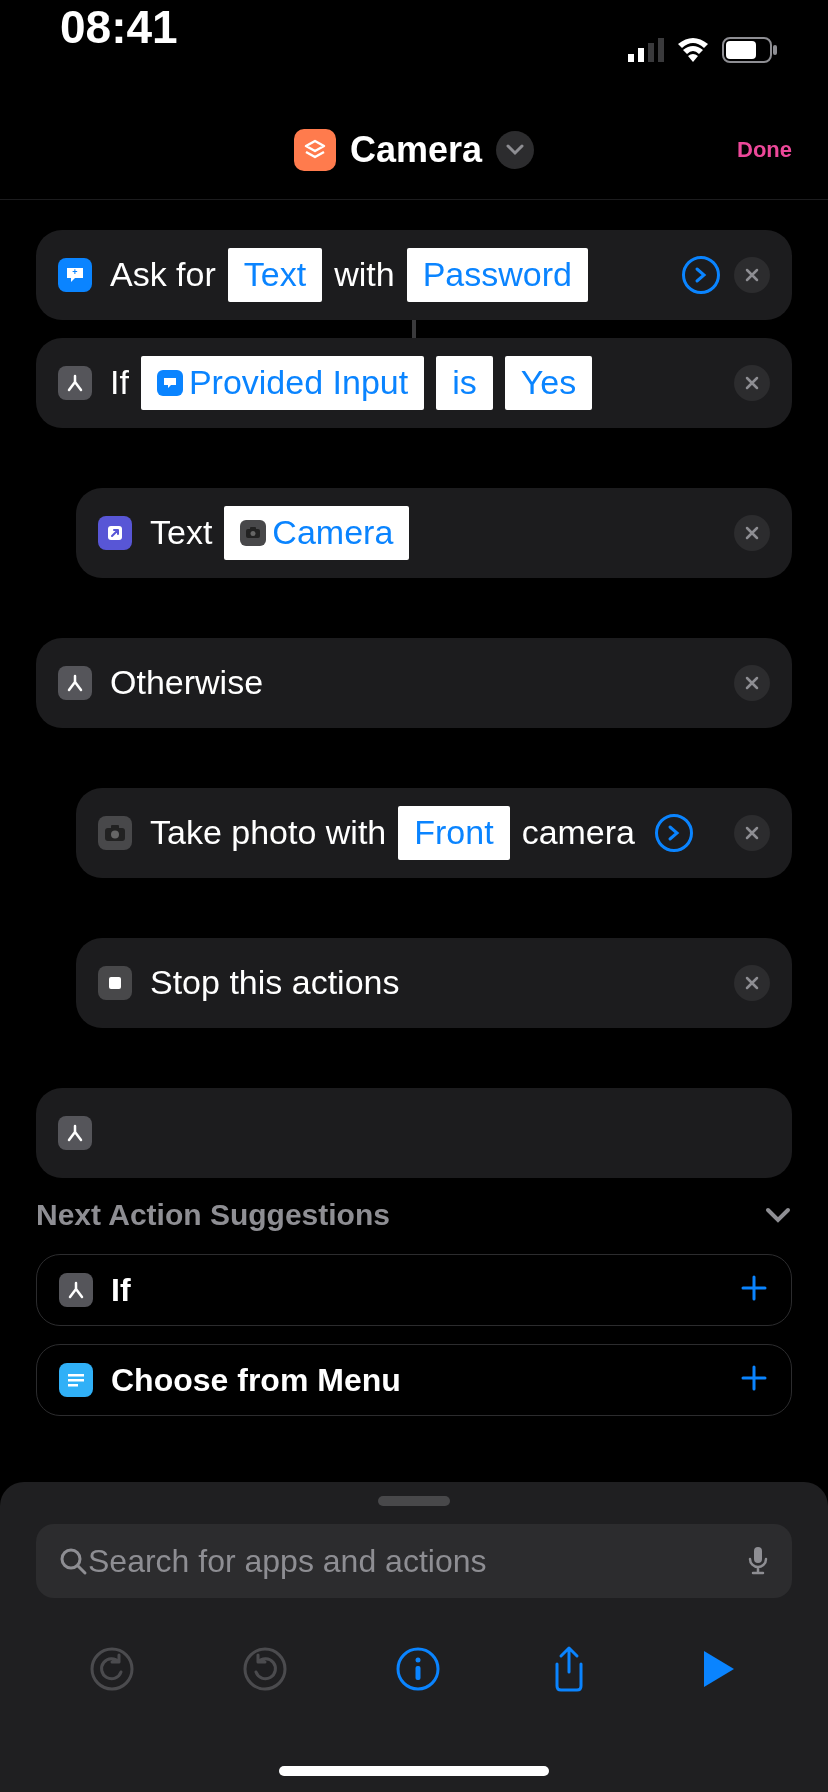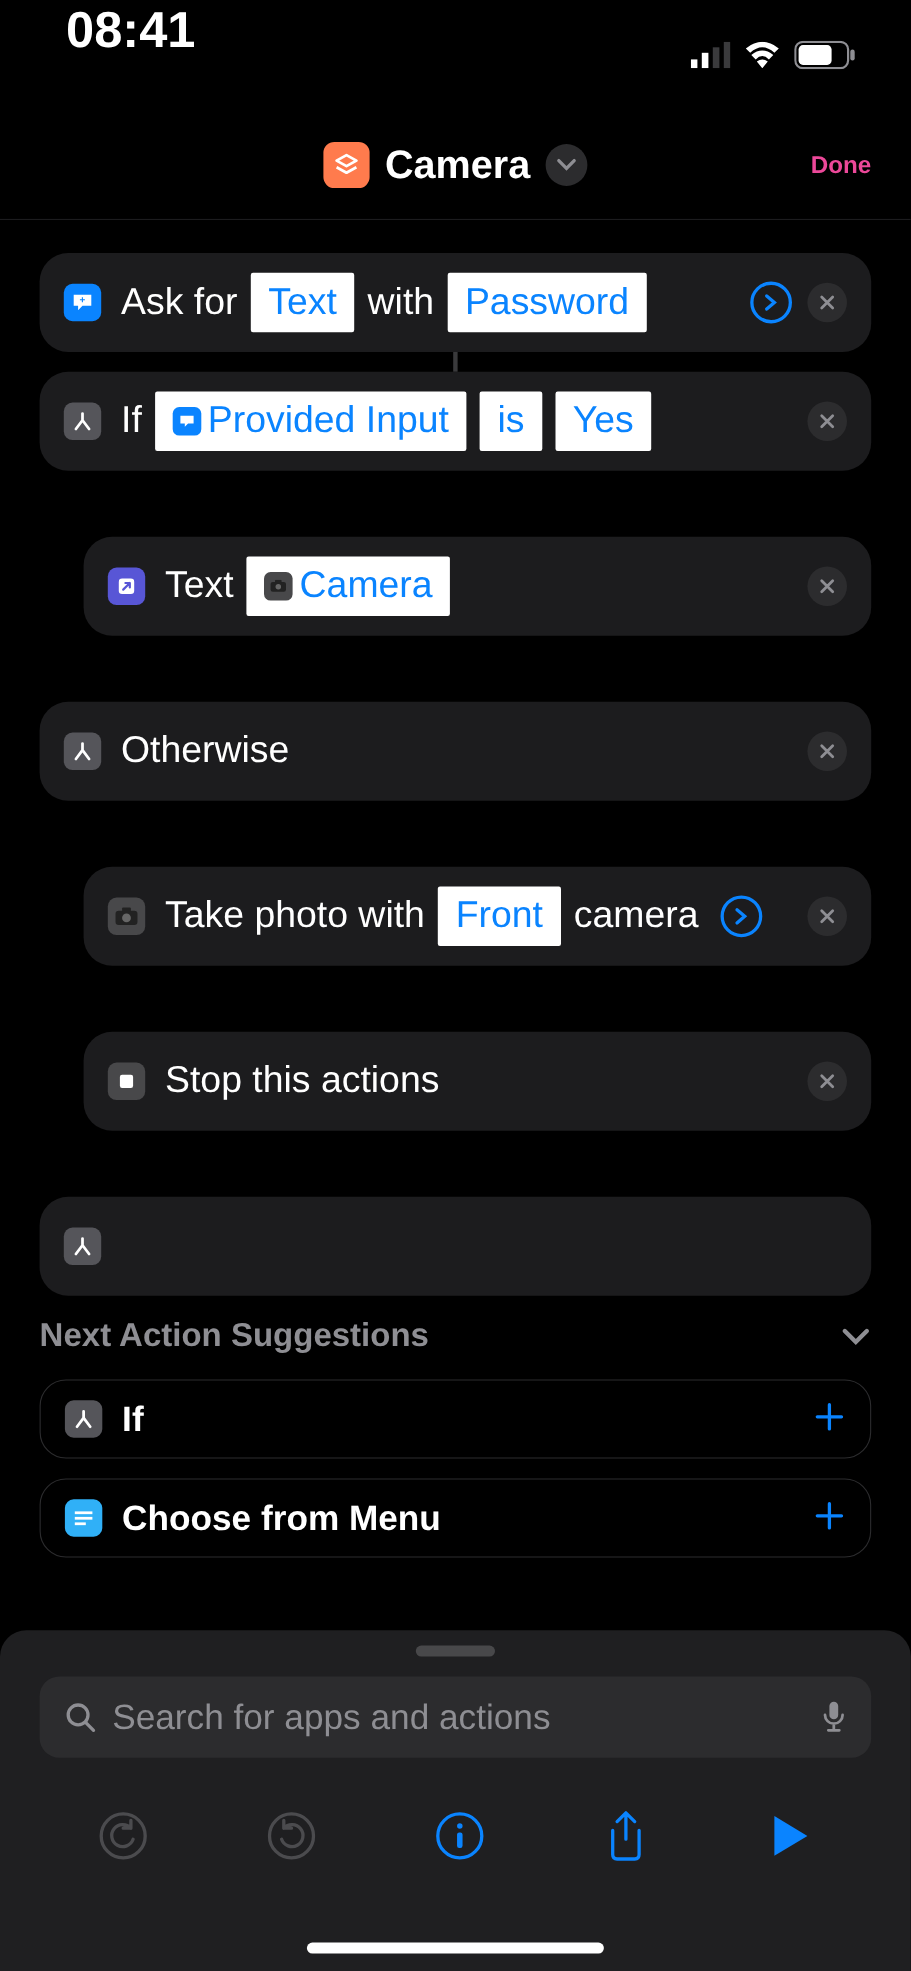--- a/index.html
+++ b/index.html
@@ -26,21 +26,21 @@
   .pill-icon { width:26px; height:26px; border-radius:6px; display:inline-flex; align-items:center; justify-content:center; font-size:16px;}
   .expand-circle { width: 38px; height: 38px; border: 3px solid #0a84ff; border-radius: 50%; margin-left: 8px; flex-shrink: 0; display:flex; align-items:center; justify-content:center;}
   .close-btn { width: 36px; height: 36px; background: #2c2c2e; border-radius: 50%; margin-left: 14px; flex-shrink: 0; display:flex; align-items:center; justify-content:center;}
   .connector { width: 4px; height: 18px; background: #3a3a3c; margin: -20px auto 0; }
   .suggestions-head { display: flex; justify-content: space-between; align-items: center; margin-bottom: 22px; }
   .suggestions-head span { color: #8e8e93; font-size: 30px; font-weight: 600; }
   .sugg-card { border: 1px solid #2c2c2e; border-radius: 24px; padding: 14px 22px; display: flex; align-items: center; margin-bottom: 18px; min-height: 72px;}
   .plus { margin-left: auto; color: #0a84ff; }
   .bottom-sheet { position: absolute; bottom: 0; left: 0; right: 0; background: #1f1f21; border-top-left-radius: 24px; border-top-right-radius: 24px; padding: 14px 36px 0; height: 310px; }
   .grabber { width: 72px; height: 10px; background: #48484a; border-radius: 5px; margin: 0 auto 18px; }
-  .search-box { background: #2c2c2e; border-radius: 18px; height: 74px; display: flex; align-items: center; padding: 0 22px; gap: 14px; }
+  .search-box { background: #2c2c2e; border-radius: 18px; height: 74px; display: flex; align-items: center; padding: 0 22px; }
   .search-box input { background: transparent; border: none; outline: none; color: #8e8e93; font-size: 32px; flex: 1; }
   .search-box input::placeholder { color: #8e8e93; }
   .toolbar { display: flex; justify-content: space-around; align-items: center; margin-top: 46px; }
   .tool-disabled { opacity: 0.4; }
   .home-ind { width: 270px; height: 10px; background: #fff; border-radius: 5px; position: absolute; bottom: 16px; left: 50%; transform: translateX(-50%);}
 </style>
 </head>
 <body>
 
 <div class="status-bar">

